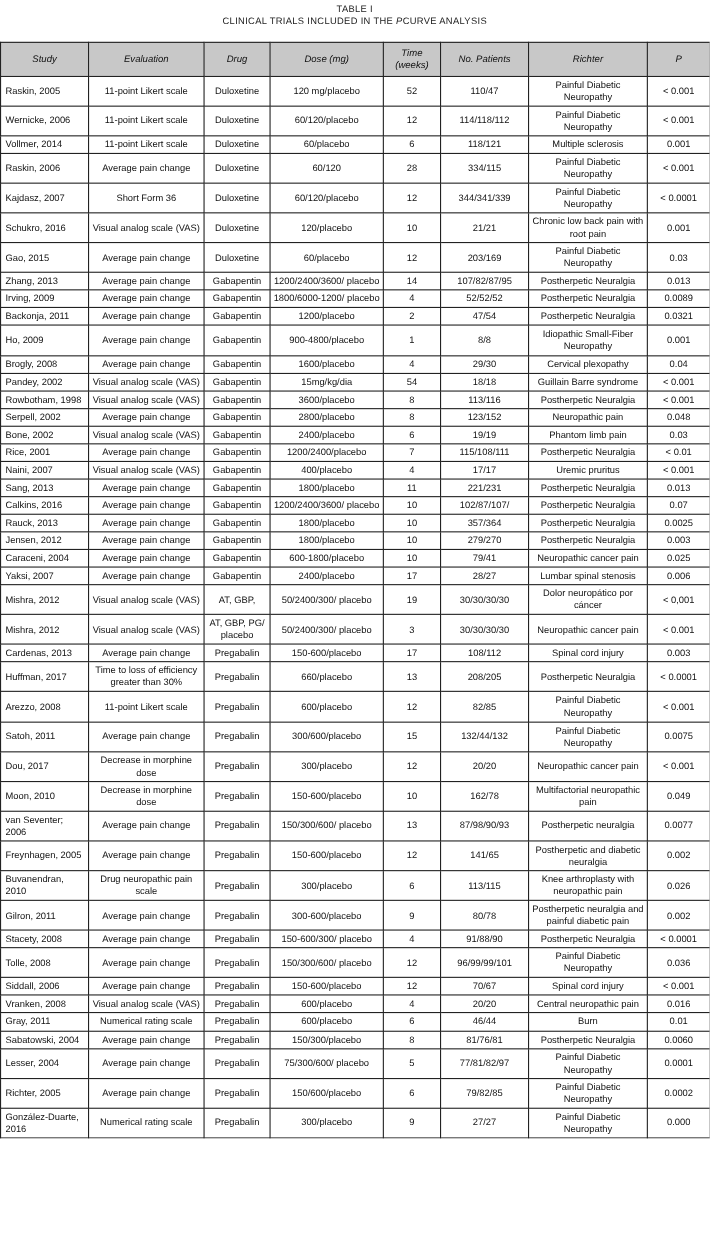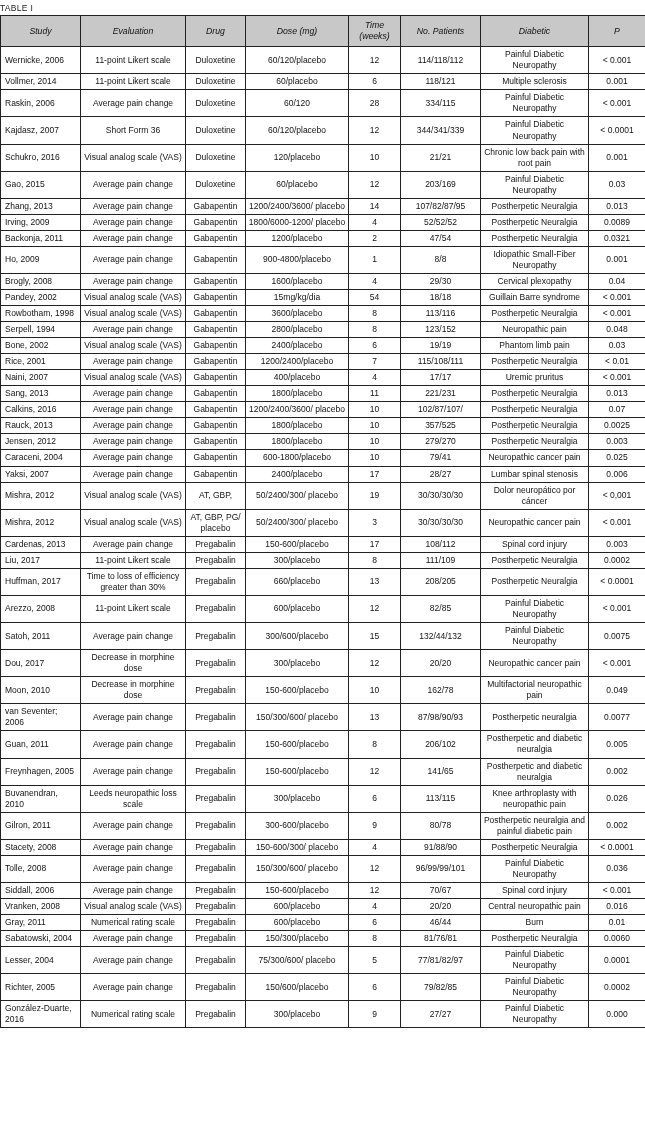--- a/index.html
+++ b/index.html
@@ -3,24 +3,24 @@
 <meta charset="utf-8">
 <style>
   html,body { margin:0; padding:0; background:#ffffff; }
   .page {
     width:645px;
     font-family:"Liberation Sans", sans-serif;
     color:#111;
     box-sizing:border-box;
   }
   .titles {
-    text-align:left;
+    text-align:center;
     font-size:8.5px;
     line-height:1.35;
-    padding:3px 0 1px 0;
+    padding:3px 0 12px 0;
     color:#222;
     letter-spacing:0.3px;
   }
   .titles .t2 i { font-style:italic; }
   table {
     border-collapse:collapse;
     table-layout:fixed;
     width:645px;
     font-size:8.5px;
   }
@@ -45,20 +45,21 @@
   }
   td.study-cell { text-align:left; padding-left:4px; }
 </style>
 </head>
 <body>
 
 <div class="page">
 
   <div class="titles">
     <div class="t1">TABLE I</div>
+    <div class="t2"><span>CLINICAL TRIALS INCLUDED IN THE </span><i>P</i><span>CURVE ANALYSIS</span></div>
   </div>
 
   <table>
     <colgroup>
       <col style="width:80px">
       <col style="width:105px">
       <col style="width:60px">
       <col style="width:103px">
       <col style="width:52px">
       <col style="width:80px">
@@ -66,25 +67,35 @@
       <col style="width:57px">
     </colgroup>
     <thead>
       <tr>
           <th>Study</th>
           <th>Evaluation</th>
           <th>Drug</th>
           <th>Dose (mg)</th>
           <th>Time (weeks)</th>
           <th>No. Patients</th>
-          <th>Diabetic</th>
+          <th>Richter</th>
           <th>P</th>
         </tr>
     </thead>
     <tbody>
+        <tr>
+          <td class="study-cell">Raskin, 2005</td>
+          <td>11-point Likert scale</td>
+          <td>Duloxetine</td>
+          <td>120 mg/placebo</td>
+          <td>52</td>
+          <td>110/47</td>
+          <td>Painful Diabetic Neuropathy</td>
+          <td>&lt; 0.001</td>
+        </tr>
         <tr>
           <td class="study-cell">Wernicke, 2006</td>
           <td>11-point Likert scale</td>
           <td>Duloxetine</td>
           <td>60/120/placebo</td>
           <td>12</td>
           <td>114/118/112</td>
           <td>Painful Diabetic Neuropathy</td>
           <td>&lt; 0.001</td>
         </tr>
@@ -202,21 +213,21 @@
           <td class="study-cell">Rowbotham, 1998</td>
           <td>Visual analog scale (VAS)</td>
           <td>Gabapentin</td>
           <td>3600/placebo</td>
           <td>8</td>
           <td>113/116</td>
           <td>Postherpetic Neuralgia</td>
           <td>&lt; 0.001</td>
         </tr>
         <tr>
-          <td class="study-cell">Serpell, 1994</td>
+          <td class="study-cell">Serpell, 2002</td>
           <td>Average pain change</td>
           <td>Gabapentin</td>
           <td>2800/placebo</td>
           <td>8</td>
           <td>123/152</td>
           <td>Neuropathic pain</td>
           <td>0.048</td>
         </tr>
         <tr>
           <td class="study-cell">Bone, 2002</td>
@@ -267,21 +278,21 @@
           <td>102/87/107/</td>
           <td>Postherpetic Neuralgia</td>
           <td>0.07</td>
         </tr>
         <tr>
           <td class="study-cell">Rauck, 2013</td>
           <td>Average pain change</td>
           <td>Gabapentin</td>
           <td>1800/placebo</td>
           <td>10</td>
-          <td>357/525</td>
+          <td>357/364</td>
           <td>Postherpetic Neuralgia</td>
           <td>0.0025</td>
         </tr>
         <tr>
           <td class="study-cell">Jensen, 2012</td>
           <td>Average pain change</td>
           <td>Gabapentin</td>
           <td>1800/placebo</td>
           <td>10</td>
           <td>279/270</td>
@@ -332,30 +343,20 @@
           <td class="study-cell">Cardenas, 2013</td>
           <td>Average pain change</td>
           <td>Pregabalin</td>
           <td>150-600/placebo</td>
           <td>17</td>
           <td>108/112</td>
           <td>Spinal cord injury</td>
           <td>0.003</td>
         </tr>
         <tr>
-          <td class="study-cell">Liu, 2017</td>
-          <td>11-point Likert scale</td>
-          <td>Pregabalin</td>
-          <td>300/placebo</td>
-          <td>8</td>
-          <td>111/109</td>
-          <td>Postherpetic Neuralgia</td>
-          <td>0.0002</td>
-        </tr>
-        <tr>
           <td class="study-cell">Huffman, 2017</td>
           <td>Time to loss of efficiency greater than 30%</td>
           <td>Pregabalin</td>
           <td>660/placebo</td>
           <td>13</td>
           <td>208/205</td>
           <td>Postherpetic Neuralgia</td>
           <td>&lt; 0.0001</td>
         </tr>
         <tr>
@@ -402,42 +403,32 @@
           <td class="study-cell">van Seventer; 2006</td>
           <td>Average pain change</td>
           <td>Pregabalin</td>
           <td>150/300/600/ placebo</td>
           <td>13</td>
           <td>87/98/90/93</td>
           <td>Postherpetic neuralgia</td>
           <td>0.0077</td>
         </tr>
         <tr>
-          <td class="study-cell">Guan, 2011</td>
-          <td>Average pain change</td>
-          <td>Pregabalin</td>
-          <td>150-600/placebo</td>
-          <td>8</td>
-          <td>206/102</td>
-          <td>Postherpetic and diabetic neuralgia</td>
-          <td>0.005</td>
-        </tr>
-        <tr>
           <td class="study-cell">Freynhagen, 2005</td>
           <td>Average pain change</td>
           <td>Pregabalin</td>
           <td>150-600/placebo</td>
           <td>12</td>
           <td>141/65</td>
           <td>Postherpetic and diabetic neuralgia</td>
           <td>0.002</td>
         </tr>
         <tr>
           <td class="study-cell">Buvanendran, 2010</td>
-          <td>Leeds neuropathic loss scale</td>
+          <td>Drug neuropathic pain scale</td>
           <td>Pregabalin</td>
           <td>300/placebo</td>
           <td>6</td>
           <td>113/115</td>
           <td>Knee arthroplasty with neuropathic pain</td>
           <td>0.026</td>
         </tr>
         <tr>
           <td class="study-cell">Gilron, 2011</td>
           <td>Average pain change</td>

